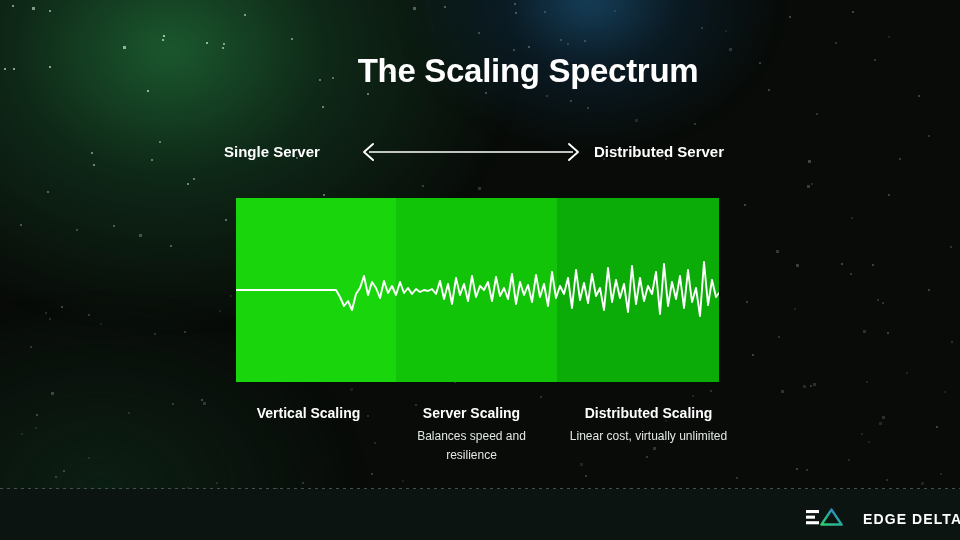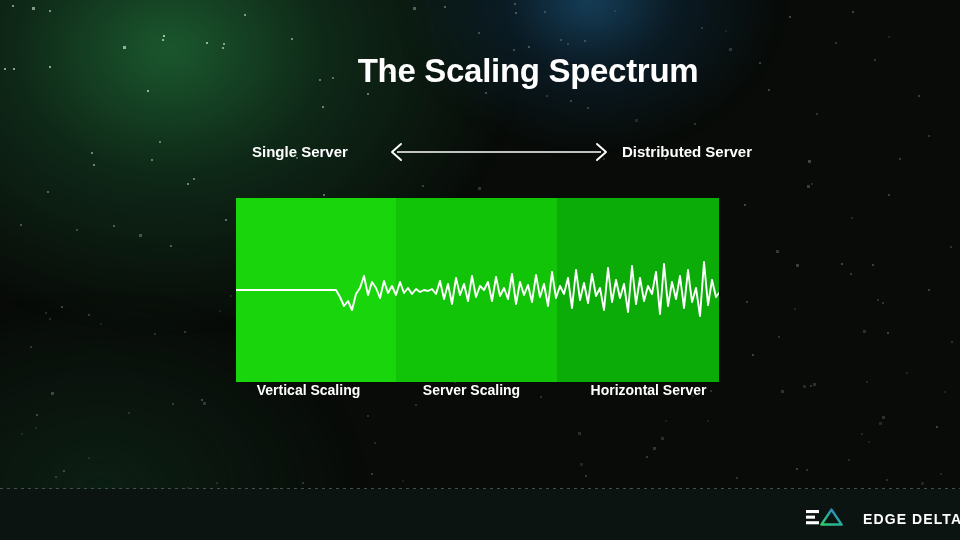--- a/index.html
+++ b/index.html
@@ -74,21 +74,21 @@
     text-align: center;
     color: #ffffff;
     font-size: 33px;
     font-weight: bold;
     letter-spacing: -0.3px;
     margin-left: 48px;
   }
   
   .axis-row {
     position: absolute;
-    left: 252px;
+    left: 224px;
     top: 139px;
     width: 528px;
     height: 26px;
   }
   .axis-label {
     position: absolute;
     top: 0;
     color: #ffffff;
     font-size: 15px;
     font-weight: bold;
@@ -119,21 +119,21 @@
     position: absolute;
     left: 0;
     top: 0;
     width: 483px;
     height: 184px;
   }
   
   .legend {
     position: absolute;
     left: 236px;
-    top: 380px;
+    top: 403px;
     width: 490px;
     height: 70px;
   }
   .legend-col {
     position: absolute;
     top: 0;
     text-align: center;
   }
   .legend-title {
     color: #ffffff;
@@ -411,23 +411,25 @@
       </svg>
     </div>
 
   <div class="legend" id="legend">
 
   <div class="legend-col" style="left: 0px; width: 145px;">
         <div class="legend-title">Vertical Scaling</div>
       </div>
       <div class="legend-col" style="left: 163px; width: 145px;">
         <div class="legend-title">Server Scaling</div>
+        <div class="legend-desc">Balances speed and resilience</div>
       </div>
       <div class="legend-col" style="left: 325px; width: 175px;">
-        <div class="legend-title">Horizontal Server</div>
+        <div class="legend-title">Distributed Scaling</div>
+        <div class="legend-desc">Linear cost, virtually unlimited</div>
       </div>
     </div>
 
   <div class="footer-divider"></div>
   <div class="footer-band"></div>
 
   <div class="logo">
     <span class="logo-mark-wrap">
       <svg class="logo-mark" viewBox="0 0 38 20" aria-hidden="true">
         <defs>

